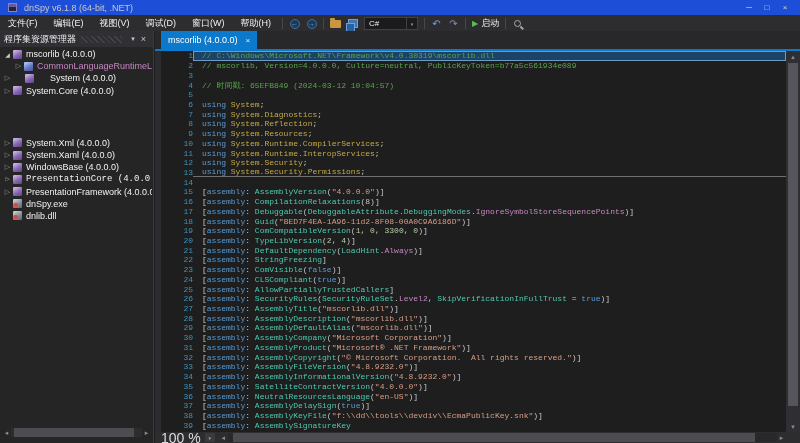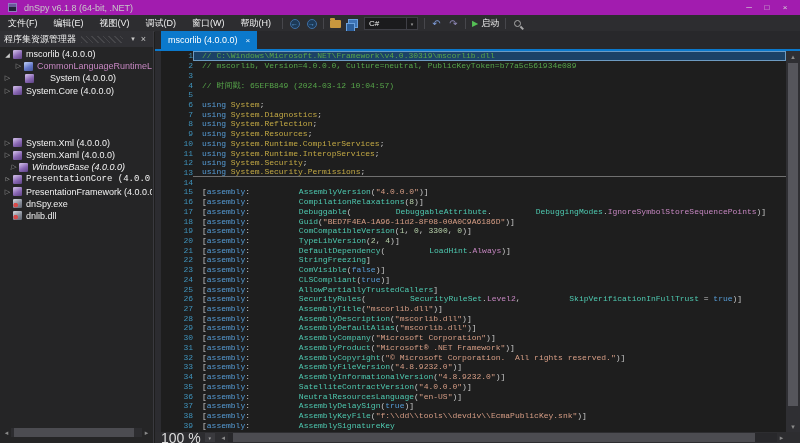--- a/index.html
+++ b/index.html
@@ -4,21 +4,21 @@
 <style>
   * { margin:0; padding:0; box-sizing:border-box; }
   html,body { background:#111; }
   #app {
     position:relative; width:800px; height:443px; overflow:hidden;
     background:#1e1e1e; font-family:"Liberation Sans", sans-serif;
     cursor:default; user-select:none;
   }
   
   .titlebar { position:absolute; top:0; left:0; right:0; height:15px;
-    background:#a21caf; display:flex; align-items:center; }
+    background:#1d4ed8; display:flex; align-items:center; }
   .app-icon { width:9px; height:9px; margin-left:8px; border:1px solid #8f7fc0;
     background:linear-gradient(180deg,#6a5a9a 0 3px,#23233a 3px); flex:none; }
   .title-text { font-size:9px; color:#c8c8c8; margin-left:7px; white-space:nowrap; }
   .win-btns { margin-left:auto; display:flex; margin-right:6px; }
   .win-btn { width:18px; text-align:center; color:#d6d6d6; font-size:8px; line-height:13px; }
   
   .menubar { position:absolute; top:15px; left:0; right:0; height:17px;
     background:#2d2d30; display:flex; align-items:center; font-size:9px; color:#f1f1f1; }
   .menu-item { padding:2px 8px; white-space:nowrap; }
   .tb-sep { width:1px; height:11px; background:#47474c; margin:0 3px; flex:none; }
@@ -75,21 +75,21 @@
   .blue-line { position:absolute; left:155px; right:0; top:49px; height:2px; background:#0b79cc; }
   .viewport { position:absolute; left:155px; top:51px; right:14px; bottom:11px; overflow:hidden;
     background:#1e1e1e; font-family:"Liberation Mono","DejaVu Sans Mono",monospace; font-size:8px; }
   .row { display:flex; height:9.72px; align-items:center; white-space:pre; }
   .gm { width:6px; align-self:stretch; background:#2c2c30; flex:none; }
   .ln { width:32px; flex:none; text-align:right; color:#3f93bc; }
   .code { flex:1; padding-left:9px; align-self:stretch; display:flex; align-items:center; white-space:pre; }
   .row.sel .code { background:#1c4266; box-shadow:inset 0 0 0 1px #6d9bc2; }
   .row.ul .code { border-bottom:1px solid #707070; }
   .sg-c { color:#57a64a; } .sg-k { color:#569cd6; } .sg-n { color:#c3a944; }
-  .sg-t { color:#4ec9b0;margin-left:44px; } .sg-s { color:#d69d85; } .sg-num { color:#b5cea8; }
+  .sg-t { color:#4ec9b0; } .sg-s { color:#d69d85; } .sg-num { color:#b5cea8; }
   .sg-e { color:#c586c0; } .sg-p { color:#c8c8c8; }
   
   .ed-bottom { position:absolute; left:155px; right:0; bottom:0; height:11px;
     background:#2d2d30; display:flex; align-items:center; }
   .zoom-label { font-size:14px; color:#dcdcdc; padding:0 4px 0 6px; flex:none; }
   .zoom-drop { width:10px; height:9px; background:#3a3a3e; color:#a8a8a8; font-size:5px;
     display:flex; align-items:center; justify-content:center; margin-right:4px; flex:none; }
   .eh-arr { width:9px; text-align:center; color:#8a8a8a; font-size:7px; flex:none; }
   .eh-track { flex:1; height:9px; background:#28282b; position:relative; }
   .eh-thumb { position:absolute; left:1%; width:95%; top:0; height:9px; background:#4c4c51; }
@@ -192,21 +192,21 @@
         <div class="trow" style="padding-left: 3px; margin-top: 40px;">
           <span class="arrow col">▷</span>
           <span class="tree-ico ti-assembly"></span>
           <span>System.Xml (4.0.0.0)</span>
         </div>
         <div class="trow" style="padding-left: 3px;">
           <span class="arrow col">▷</span>
           <span class="tree-ico ti-assembly"></span>
           <span>System.Xaml (4.0.0.0)</span>
         </div>
-        <div class="trow" style="padding-left: 9px; font-style: italic;">
+        <div class="trow" style="padding-left: 3px;">
           <span class="arrow col">▷</span>
           <span class="tree-ico ti-assembly"></span>
           <span>WindowsBase (4.0.0.0)</span>
         </div>
         <div class="trow" style="padding-left: 3px; font-family: Liberation Mono, monospace;">
           <span class="arrow col">▷</span>
           <span class="tree-ico ti-assembly"></span>
           <span>PresentationCore (4.0.0.0)</span>
         </div>
         <div class="trow" style="padding-left: 3px;">

